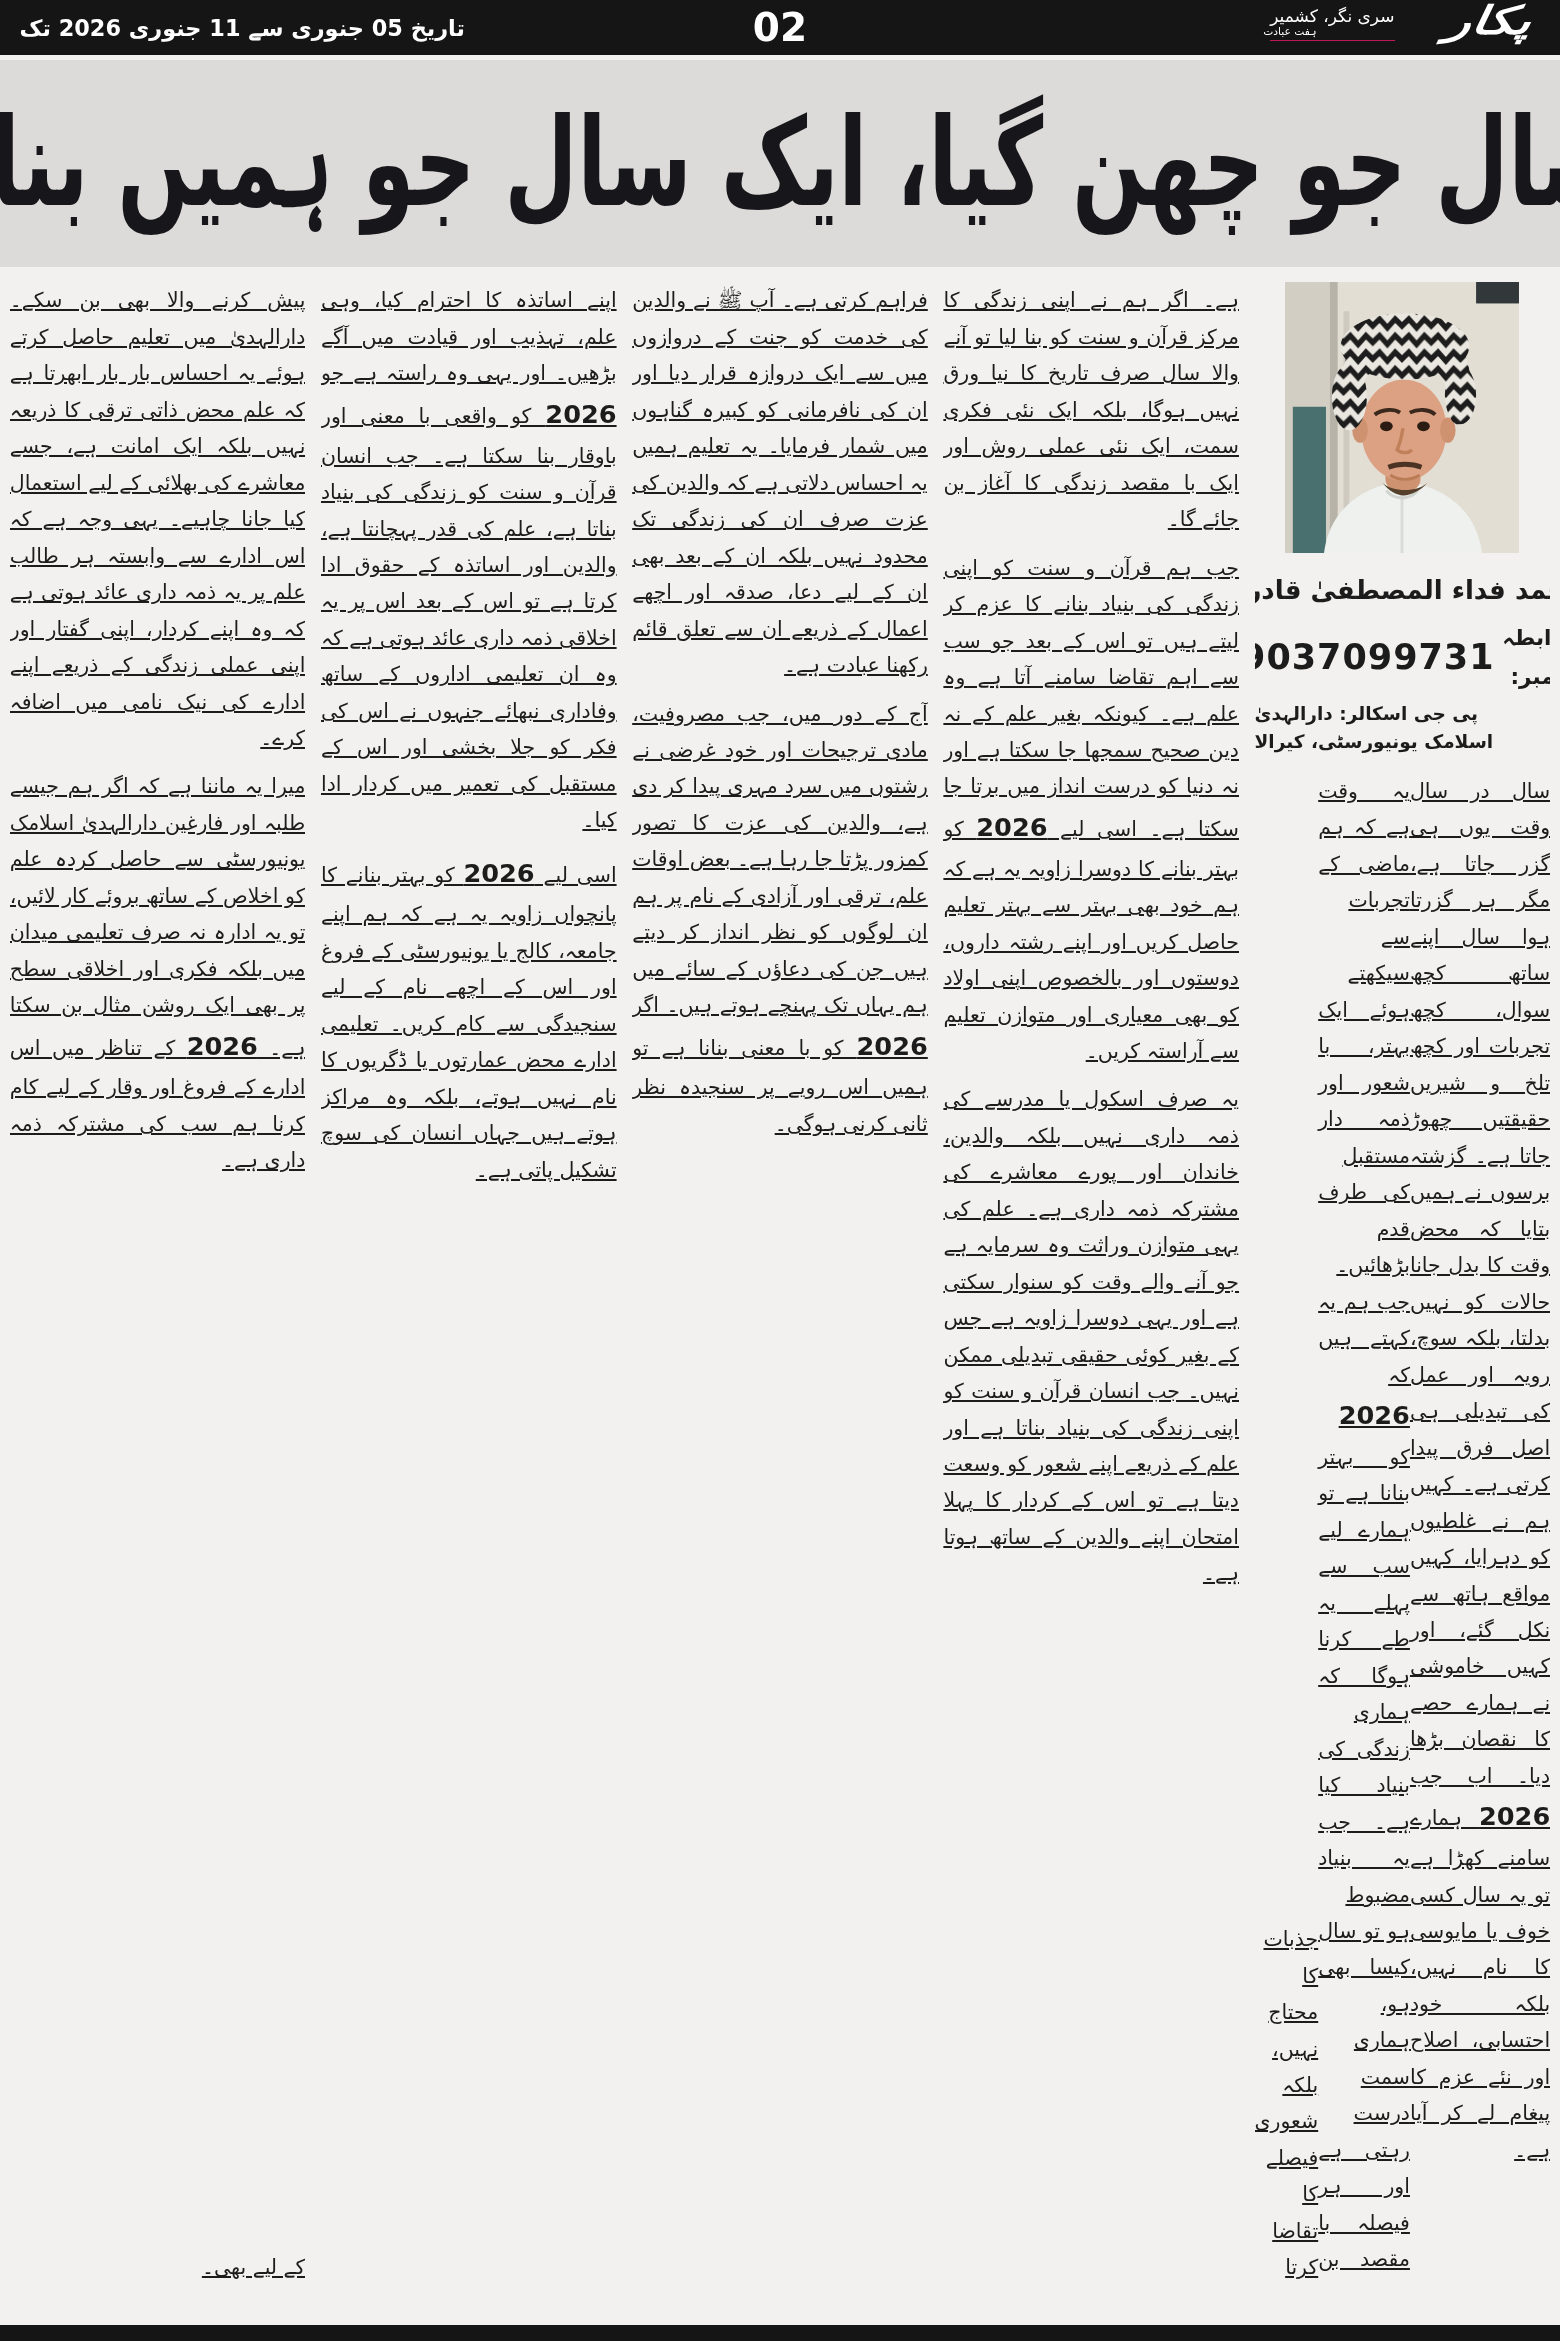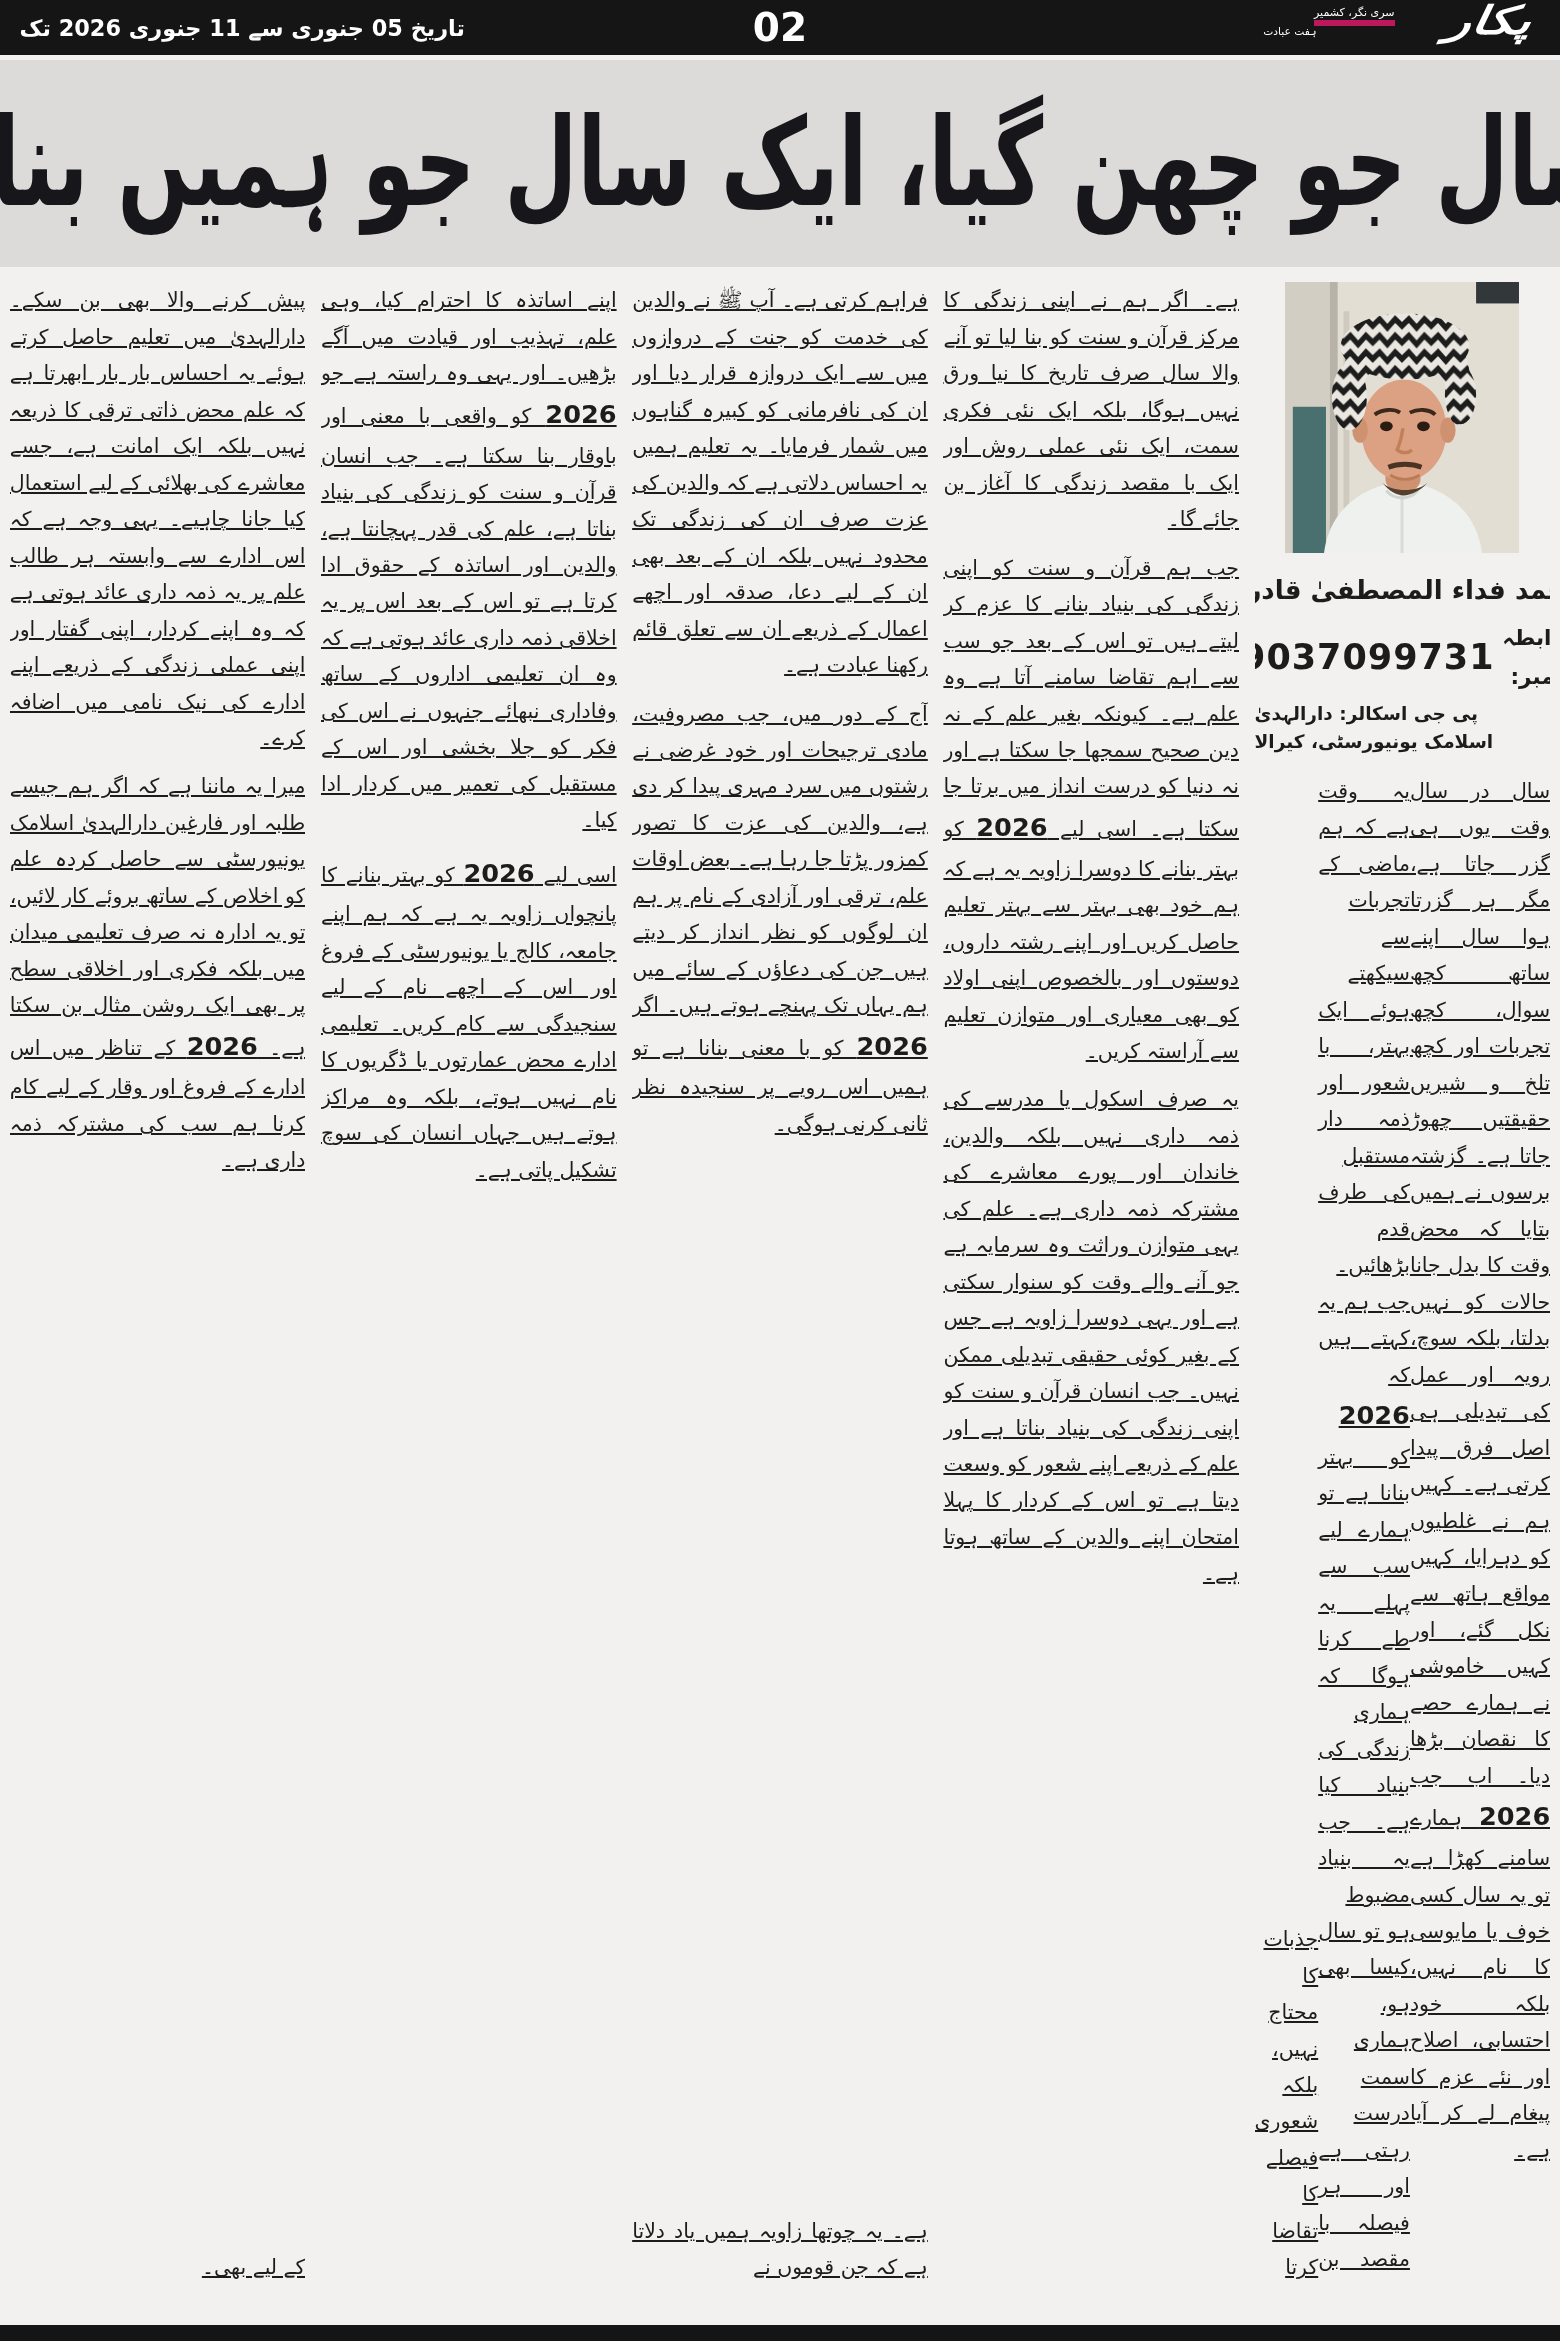--- a/index.html
+++ b/index.html
@@ -6,21 +6,21 @@
   .page{width:1560px;height:2342px;position:relative;background:#f2f1ef;overflow:hidden;
         font-family:"DejaVu Sans",sans-serif;color:#1c1c1c;margin:0 auto;}
 
   
   .topbar{height:55px;background:#151515;color:#fff;display:flex;direction:rtl;
           align-items:center;justify-content:space-between;padding:0 19.5px;box-sizing:border-box;}
   .masthead{position:relative;width:351px;height:55px;direction:rtl;}
   .masthead .big{position:absolute;right:9.8px;top:-2px;font-size:39px;font-weight:bold;
                  font-style:italic;transform:skewX(-8deg) scaleX(1.35);transform-origin:right center;
                  letter-spacing:-2px;white-space:nowrap;}
-  .masthead .city{position:absolute;right:146px;top:5.9px;font-size:11px;border-bottom:6px solid #be185d;padding-bottom:1px;}
+  .masthead .city{position:absolute;right:146px;top:5.9px;font-size:17px;border-bottom:1px solid #be185d;padding-bottom:14px;}
   .masthead .edition{position:absolute;right:224px;top:25px;font-size:10.7px;}
   .pageno{font-size:39px;font-weight:bold;font-family:"DejaVu Sans",sans-serif;
           position:absolute;left:50%;transform:translateX(-50%);text-align:right;}
   .dateline{direction:rtl;font-size:22.4px;font-weight:bold;white-space:nowrap;}
 
   
   .headline-band{margin-top:4.9px;height:207px;background:#dcdbd9;display:flex;align-items:center;
                  justify-content:center;overflow:hidden;}
   .headline-band h1{margin:0;direction:rtl;white-space:nowrap;font-weight:bold;
                     font-size:84px;transform:scaleY(1.45);letter-spacing:1px;color:#17161a;}
@@ -123,21 +123,20 @@
     </div>
 
     <div class="col colflow">
         <p><span>ہے۔ اگر ہم نے اپنی زندگی کا مرکز قرآن و سنت کو بنا لیا تو آنے والا سال صرف تاریخ کا نیا ورق نہیں ہوگا، بلکہ ایک نئی فکری سمت، ایک نئی عملی روش اور ایک با مقصد زندگی کا آغاز بن جائے گا۔</span></p>
         <p><span>جب ہم قرآن و سنت کو اپنی زندگی کی بنیاد بنانے کا عزم کر لیتے ہیں تو اس کے بعد جو سب سے اہم تقاضا سامنے آتا ہے وہ علم ہے۔ کیونکہ بغیر علم کے نہ دین صحیح سمجھا جا سکتا ہے اور نہ دنیا کو درست انداز میں برتا جا سکتا ہے۔ اسی لیے </span><b>2026</b><span> کو بہتر بنانے کا دوسرا زاویہ یہ ہے کہ ہم خود بھی بہتر سے بہتر تعلیم حاصل کریں اور اپنے رشتہ داروں، دوستوں اور بالخصوص اپنی اولاد کو بھی معیاری اور متوازن تعلیم سے آراستہ کریں۔</span></p>
         <p><span>یہ صرف اسکول یا مدرسے کی ذمہ داری نہیں بلکہ والدین، خاندان اور پورے معاشرے کی مشترکہ ذمہ داری ہے۔ علم کی یہی متوازن وراثت وہ سرمایہ ہے جو آنے والے وقت کو سنوار سکتی ہے اور یہی دوسرا زاویہ ہے جس کے بغیر کوئی حقیقی تبدیلی ممکن نہیں۔ جب انسان قرآن و سنت کو اپنی زندگی کی بنیاد بناتا ہے اور علم کے ذریعے اپنے شعور کو وسعت دیتا ہے تو اس کے کردار کا پہلا امتحان اپنے والدین کے ساتھ ہوتا ہے۔</span></p>
       </div>
     <div class="col colflow">
         <p><span>فراہم کرتی ہے۔ آپ ﷺ نے والدین کی خدمت کو جنت کے دروازوں میں سے ایک دروازہ قرار دیا اور ان کی نافرمانی کو کبیرہ گناہوں میں شمار فرمایا۔ یہ تعلیم ہمیں یہ احساس دلاتی ہے کہ والدین کی عزت صرف ان کی زندگی تک محدود نہیں بلکہ ان کے بعد بھی ان کے لیے دعا، صدقہ اور اچھے اعمال کے ذریعے ان سے تعلق قائم رکھنا عبادت ہے۔</span></p>
         <p><span>آج کے دور میں، جب مصروفیت، مادی ترجیحات اور خود غرضی نے رشتوں میں سرد مہری پیدا کر دی ہے، والدین کی عزت کا تصور کمزور پڑتا جا رہا ہے۔ بعض اوقات علم، ترقی اور آزادی کے نام پر ہم ان لوگوں کو نظر انداز کر دیتے ہیں جن کی دعاؤں کے سائے میں ہم یہاں تک پہنچے ہوتے ہیں۔ اگر </span><b>2026</b><span> کو با معنی بنانا ہے تو ہمیں اس رویے پر سنجیدہ نظر ثانی کرنی ہوگی۔</span></p>
-        <p class="ending">ہے۔ یہ چوتھا زاویہ ہمیں یاد دلاتا ہے کہ جن قوموں نے</p>
       </div>
     <div class="col colflow">
         <p><span>اپنے اساتذہ کا احترام کیا، وہی علم، تہذیب اور قیادت میں آگے بڑھیں۔ اور یہی وہ راستہ ہے جو </span><b>2026</b><span> کو واقعی با معنی اور باوقار بنا سکتا ہے۔ جب انسان قرآن و سنت کو زندگی کی بنیاد بناتا ہے، علم کی قدر پہچانتا ہے، والدین اور اساتذہ کے حقوق ادا کرتا ہے تو اس کے بعد اس پر یہ اخلاقی ذمہ داری عائد ہوتی ہے کہ وہ ان تعلیمی اداروں کے ساتھ وفاداری نبھائے جنہوں نے اس کی فکر کو جلا بخشی اور اس کے مستقبل کی تعمیر میں کردار ادا کیا۔</span></p>
         <p><span>اسی لیے </span><b>2026</b><span> کو بہتر بنانے کا پانچواں زاویہ یہ ہے کہ ہم اپنے جامعہ، کالج یا یونیورسٹی کے فروغ اور اس کے اچھے نام کے لیے سنجیدگی سے کام کریں۔ تعلیمی ادارے محض عمارتوں یا ڈگریوں کا نام نہیں ہوتے، بلکہ وہ مراکز ہوتے ہیں جہاں انسان کی سوچ تشکیل پاتی ہے۔</span></p>
       </div>
     <div class="col colflow">
         <p><span>پیش کرنے والا بھی بن سکے۔ دارالہدیٰ میں تعلیم حاصل کرتے ہوئے یہ احساس بار بار ابھرتا ہے کہ علم محض ذاتی ترقی کا ذریعہ نہیں بلکہ ایک امانت ہے، جسے معاشرے کی بھلائی کے لیے استعمال کیا جانا چاہیے۔ یہی وجہ ہے کہ اس ادارے سے وابستہ ہر طالب علم پر یہ ذمہ داری عائد ہوتی ہے کہ وہ اپنے کردار، اپنی گفتار اور اپنی عملی زندگی کے ذریعے اپنے ادارے کی نیک نامی میں اضافہ کرے۔</span></p>
         <p><span>میرا یہ ماننا ہے کہ اگر ہم جیسے طلبہ اور فارغین دارالہدیٰ اسلامک یونیورسٹی سے حاصل کردہ علم کو اخلاص کے ساتھ بروئے کار لائیں، تو یہ ادارہ نہ صرف تعلیمی میدان میں بلکہ فکری اور اخلاقی سطح پر بھی ایک روشن مثال بن سکتا ہے۔ </span><b>2026</b><span> کے تناظر میں اس ادارے کے فروغ اور وقار کے لیے کام کرنا ہم سب کی مشترکہ ذمہ داری ہے۔</span></p>
         <p class="ending">کے لیے بھی۔</p>
       </div>

